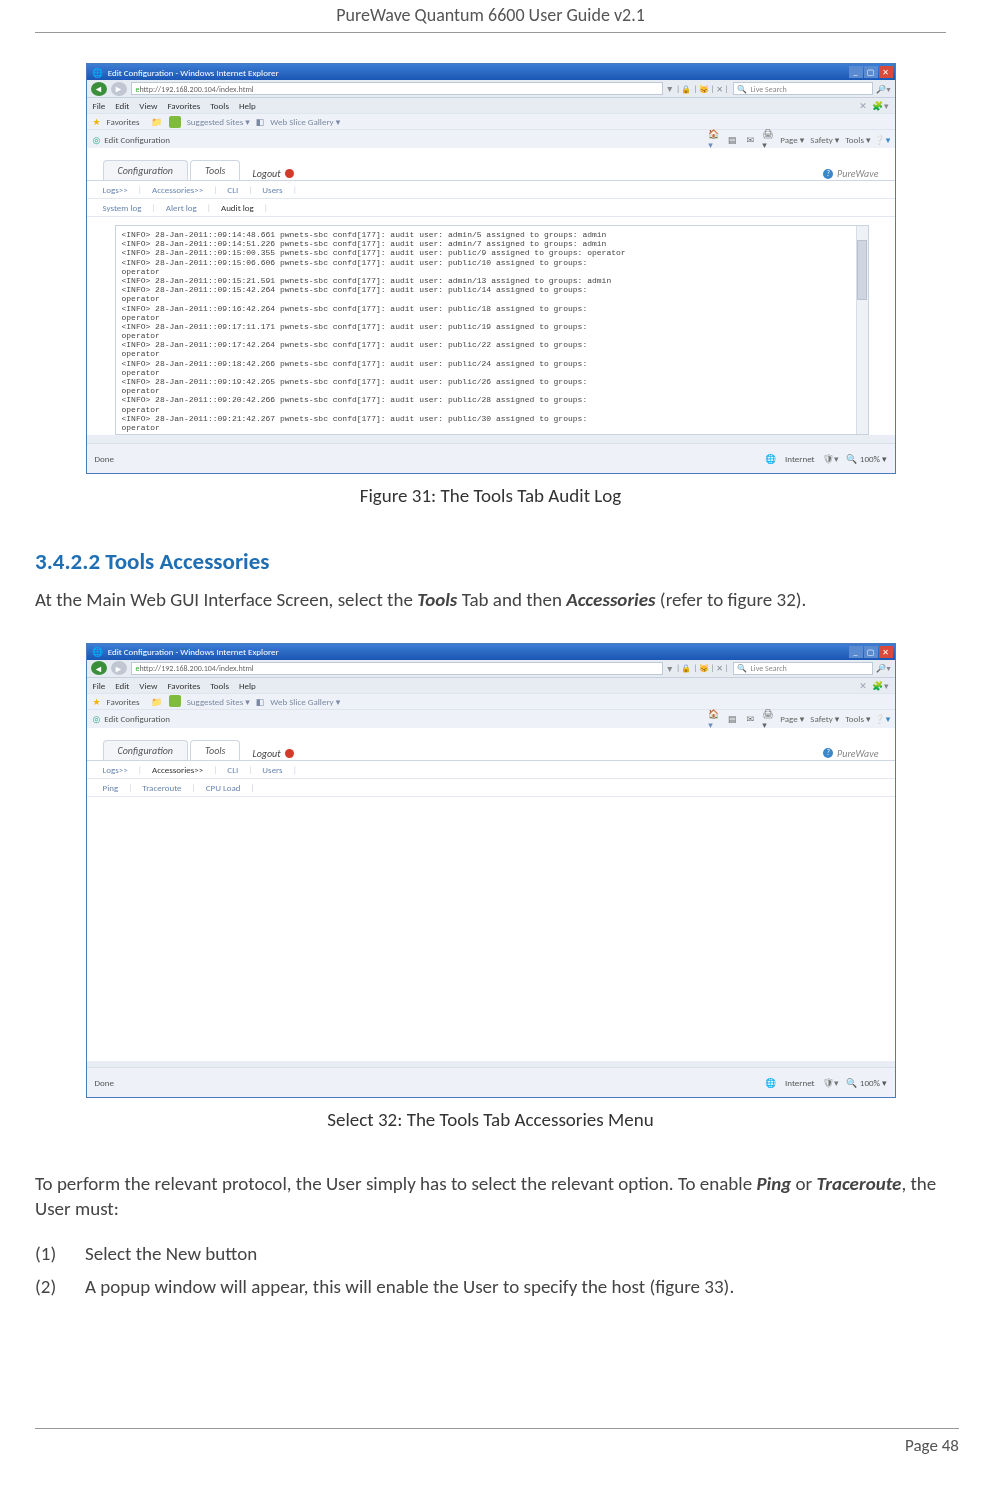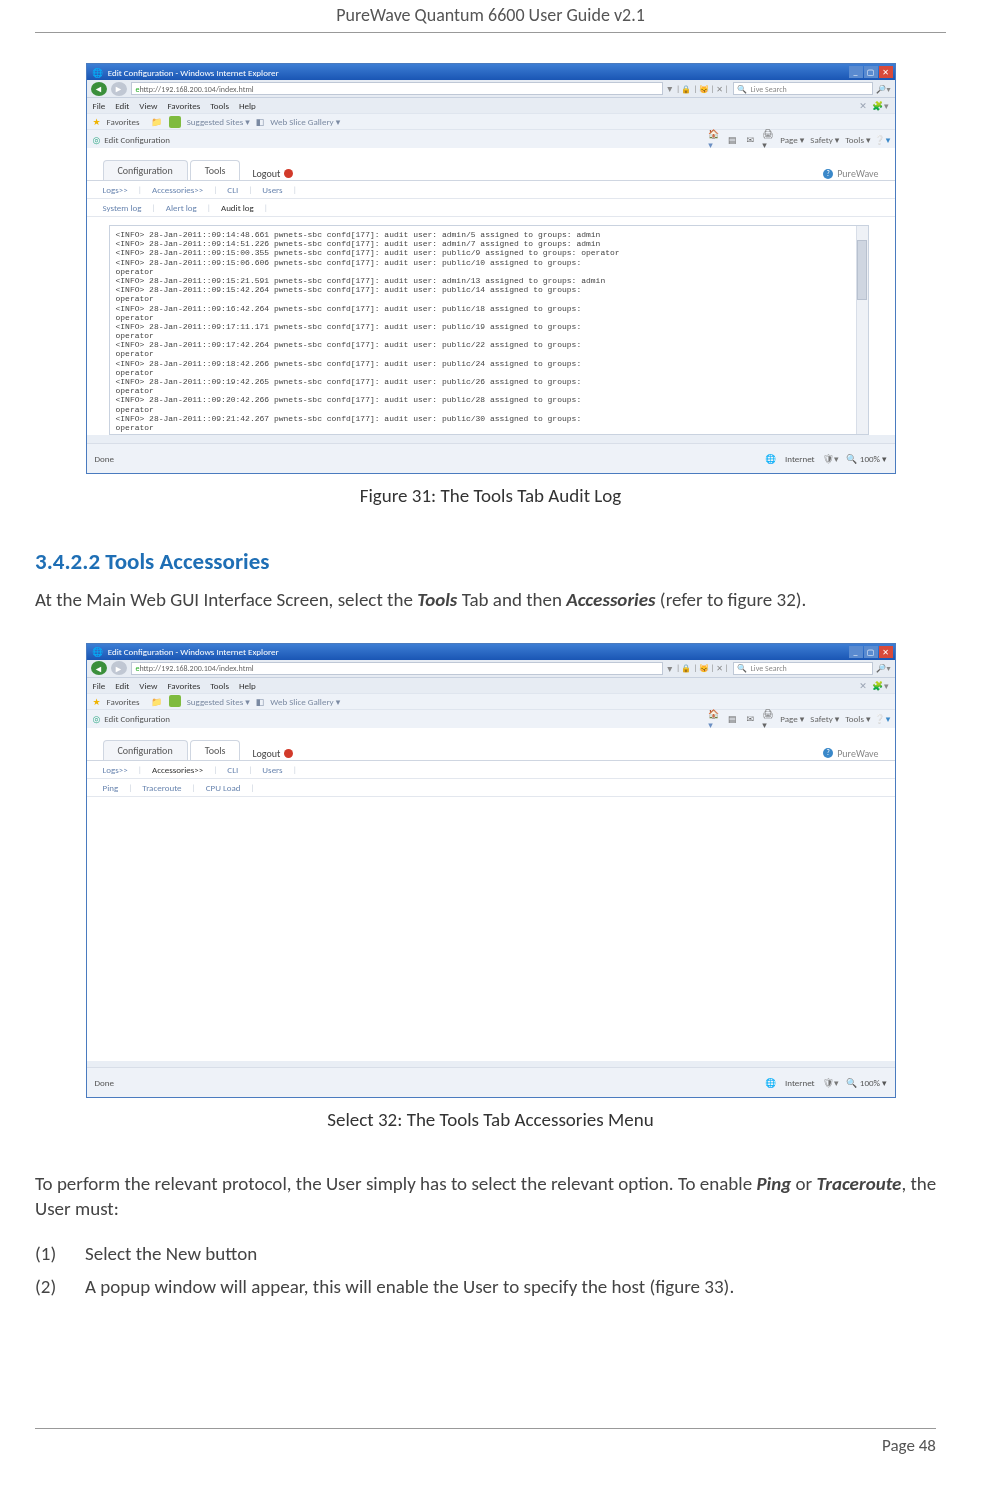--- a/index.html
+++ b/index.html
@@ -19,21 +19,21 @@
   .header {
     text-align: center;
     border-bottom: 1px solid #999;
     padding: 4px 0 6px 0;
     font-size: 18px;
     color: #555;
   }
   .footer {
     position: absolute;
     bottom: 30px;
-    right: 45px;
+    right: 22px;
     left: 35px;
     border-top: 1px solid #999;
     text-align: right;
     padding-top: 6px;
     font-size: 17px;
     color: #555;
   }
   .figure-caption {
     text-align: center;
     font-size: 19px;
@@ -94,31 +94,31 @@
   .fav-row{height:16px;background:#eef2f8;display:flex;align-items:center;padding:0 6px;gap:6px;font-size:9px;color:#555;border-bottom:1px solid #dfe5ee;}
   .star{color:#f0b400;}
   .green-e{width:12px;height:12px;display:inline-block;background:#7fbb3f;border-radius:2px;}
   .tab-row{height:18px;background:#eef2f8;display:flex;align-items:center;justify-content:space-between;padding:0 6px;font-size:9px;color:#555;}
   .ie-tab{display:flex;align-items:center;gap:4px;}
   .toolbar-icons{display:flex;align-items:center;gap:6px;font-size:9px;color:#666;}
   .mini-icon{width:12px;height:12px;display:inline-flex;align-items:center;justify-content:center;font-size:9px;}
   .house{color:#6b8fc2;}
   
   .app-area{background:#fff;padding:6px 0 0 0;}
-  .app-tabs{display:flex;align-items:flex-end;padding:6px 16px 0 16px;gap:2px;border-bottom:1px solid #cfd6e1;}
+  .app-tabs{display:flex;align-items:flex-end;padding:6px 16px 0 16px;gap:2px;border-bottom:1px solid #cfd6e1;font-style:italic;}
   .app-tab{border:1px solid #cfd6e1;border-bottom:none;border-radius:4px 4px 0 0;background:#f3f5f9;padding:3px 14px;font-size:10px;color:#555;}
   .app-tab.active{background:#fff;}
   .app-logout{margin-left:10px;font-size:10px;color:#444;display:flex;align-items:center;gap:4px;}
   .app-brand{margin-left:auto;font-size:10px;color:#888;display:flex;align-items:center;gap:4px;}
   .brand-icon{color:#3a88c9;}
   .sub-row{display:flex;gap:10px;padding:3px 16px;border-bottom:1px solid #e3e7ee;font-size:9px;color:#6a86b0;}
   .sub-link{cursor:default;}
   .sub-sep{color:#ccd4df;}
   .sub-active{color:#333;background:#fff;}
-  .log-box{margin:8px 26px 8px 22px;border:1px solid #c9d2df;background:#fff;height:210px;overflow:hidden;font-family:"Courier New",monospace;font-size:8px;color:#444;line-height:1.15;padding:4px 6px;position:relative;}
+  .log-box{margin:8px 26px 8px 28px;border:1px solid #c9d2df;background:#fff;height:210px;overflow:hidden;font-family:"Courier New",monospace;font-size:8px;color:#444;line-height:1.15;padding:4px 6px;position:relative;}
   .scroll-track{position:absolute;right:0;top:0;bottom:0;width:12px;background:#eef1f6;border-left:1px solid #d8dee8;}
   .scroll-thumb{position:absolute;right:1px;top:14px;width:10px;height:60px;background:#cfd6e1;border:1px solid #b8c1cf;}
   .blank-area{height:260px;background:#fff;margin:4px 12px 6px 12px;}
   .status-row{height:30px;background:#eef2f8;border-top:1px solid #d8dee8;display:flex;align-items:center;padding:0 8px;font-size:9px;color:#555;justify-content:space-between;}
   .st-right{display:flex;align-items:center;gap:8px;}
   .globe{color:#4a8ec7;}
   .red-dot{display:inline-block;width:9px;height:9px;border-radius:50%;background:#d23a2a;}
   .q-icon{display:inline-block;width:10px;height:10px;border-radius:50%;background:#3a88c9;color:#fff;font-size:7px;text-align:center;line-height:10px;}
 </style>
 </head>

